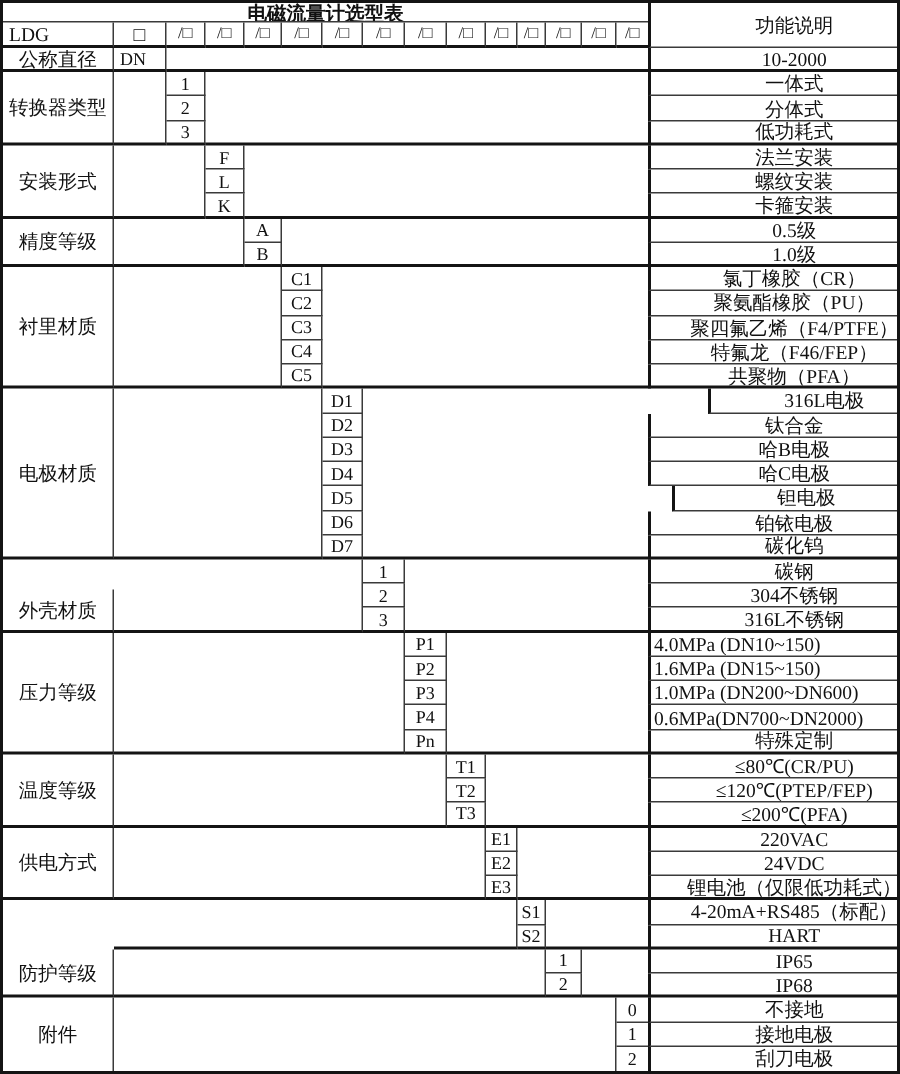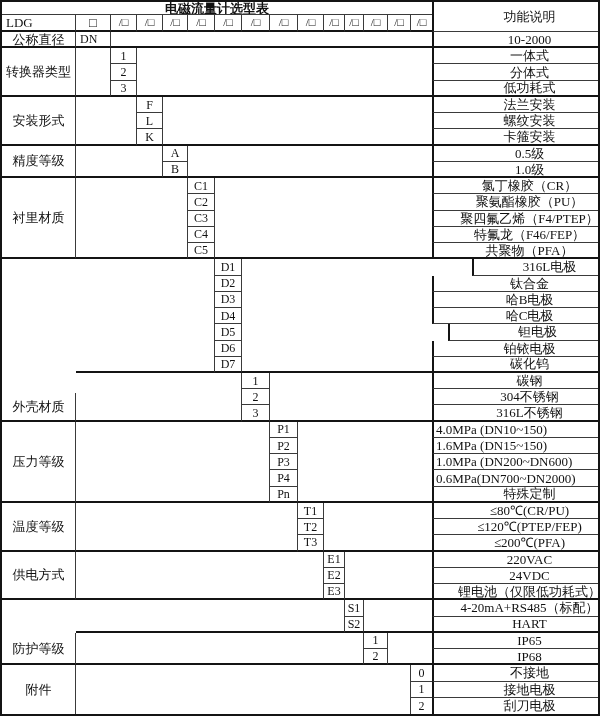--- a/index.html
+++ b/index.html
@@ -84,24 +84,25 @@
   <div class="c br bb2 cat" style="grid-column:1;grid-row:12/17;">衬里材质</div>
   <div class="c br bb2" style="grid-column:2/6;grid-row:12/17;"></div>
   <div class="c br bb code" style="grid-column:6;grid-row:12;">C1</div>
   <div class="c br bb code" style="grid-column:6;grid-row:13;">C2</div>
   <div class="c br bb code" style="grid-column:6;grid-row:14;">C3</div>
   <div class="c br bb code" style="grid-column:6;grid-row:15;">C4</div>
   <div class="c br bb2 code" style="grid-column:6;grid-row:16;">C5</div>
   <div class="c bb2" style="grid-column:7/16;grid-row:12/17;"></div>
   <div class="c func bb" style="grid-column:16;grid-row:12;">氯丁橡胶（CR）</div>
   <div class="c func bb" style="grid-column:16;grid-row:13;">聚氨酯橡胶（PU）</div>
-  <div class="c func bb" style="grid-column:16;grid-row:14;">聚四氟乙烯（F4/PTEP）</div>
+  <div class="c func bb" style="grid-column:16;grid-row:14;">聚四氟乙烯（F4/PTFE）</div>
   <div class="c func bb" style="grid-column:16;grid-row:15;">特氟龙（F46/FEP）</div>
   <div class="c func bb2" style="grid-column:16;grid-row:16;">共聚物（PFA）</div>
 
+  <div class="c br bb2 cat" style="grid-column:1;grid-row:17/24;">电极材质</div>
   <div class="c br bb2" style="grid-column:2/7;grid-row:17/24;"></div>
   <div class="c br bb code" style="grid-column:7;grid-row:17;">D1</div>
   <div class="c br bb code" style="grid-column:7;grid-row:18;">D2</div>
   <div class="c br bb code" style="grid-column:7;grid-row:19;">D3</div>
   <div class="c br bb code" style="grid-column:7;grid-row:20;">D4</div>
   <div class="c br bb code" style="grid-column:7;grid-row:21;">D5</div>
   <div class="c br bb code" style="grid-column:7;grid-row:22;">D6</div>
   <div class="c br bb2 code" style="grid-column:7;grid-row:23;">D7</div>
   <div class="c bb2" style="grid-column:8/16;grid-row:17/24;"></div>
   <div class="c func bb" style="grid-column:16;grid-row:17;margin-left:40px;">316L电极</div>

